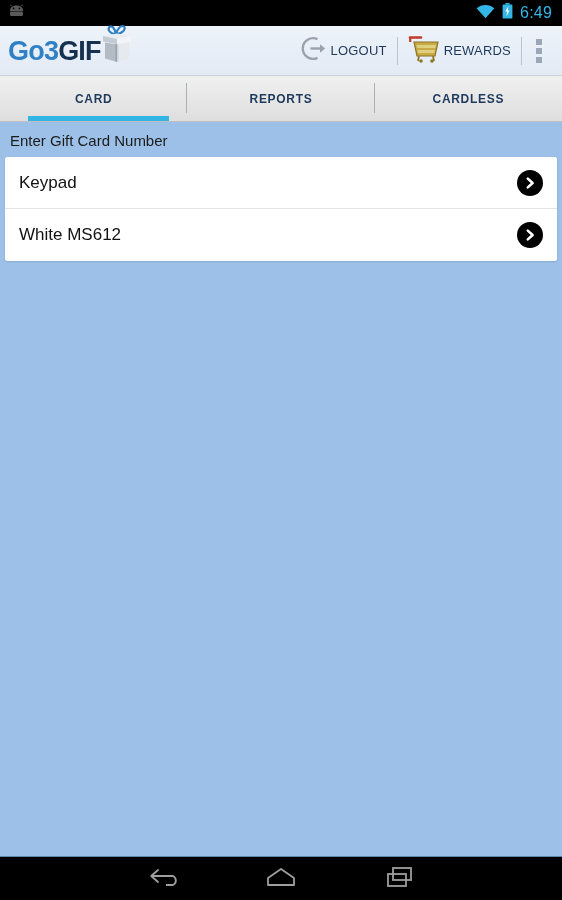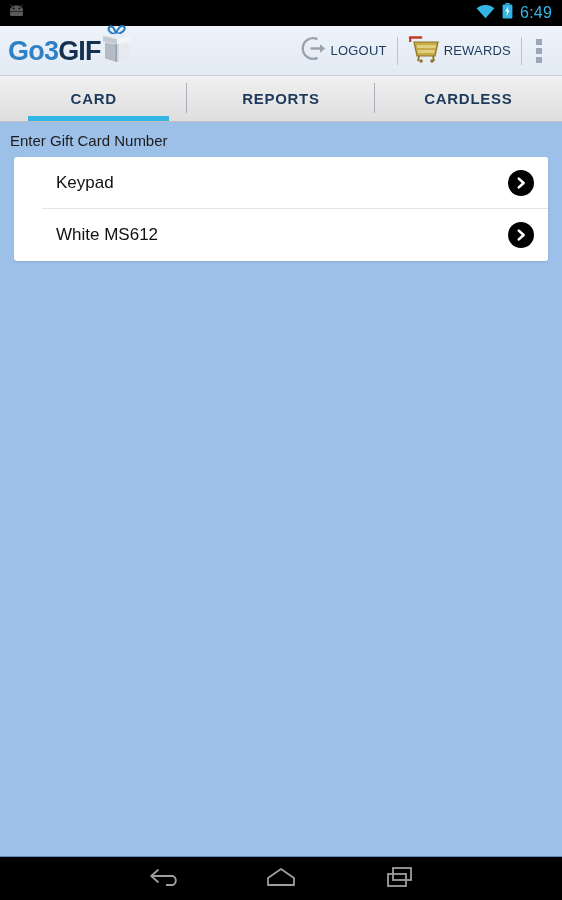--- a/index.html
+++ b/index.html
@@ -104,21 +104,21 @@
     display:flex;
     border-bottom:1px solid #bfbfbf;
   }
   .tab {
     flex:1;
     display:flex; align-items:center; justify-content:center;
     position:relative;
     cursor:pointer;
   }
   .tab-label {
-    font-size:15px;
+    font-size:12px;
     font-weight:bold;
     color:#1d3a5c;
     letter-spacing:0.7px;
   }
   .tab .divider {
     position:absolute; right:0; top:7px;
     width:1px; height:30px;
     background:#a8b0bb;
   }
   .tab:last-child .divider { display:none; }
@@ -136,26 +136,25 @@
     width:562px; height:734px;
     background:#9cc0e8;
   }
   .section-label {
     padding:10px 10px 8px 10px;
     font-size:15px;
     color:#1c1c1c;
     border-radius:16px;
   }
   .list-card {
-    margin:0 14px;
+    margin:0 5px;
     background:#ffffff;
     border-radius:3px;
     overflow:hidden;
     box-shadow:0 1px 2px rgba(0,0,0,0.12);
-    padding-left:28px;
   }
   .list-row {
     height:52px;
     display:flex; align-items:center;
     padding:0 14px 0 14px;
     border-bottom:1px solid #e4e4e4;
     cursor:pointer;
     background:#fff;
   }
   .list-row:last-child { border-bottom:none; }

